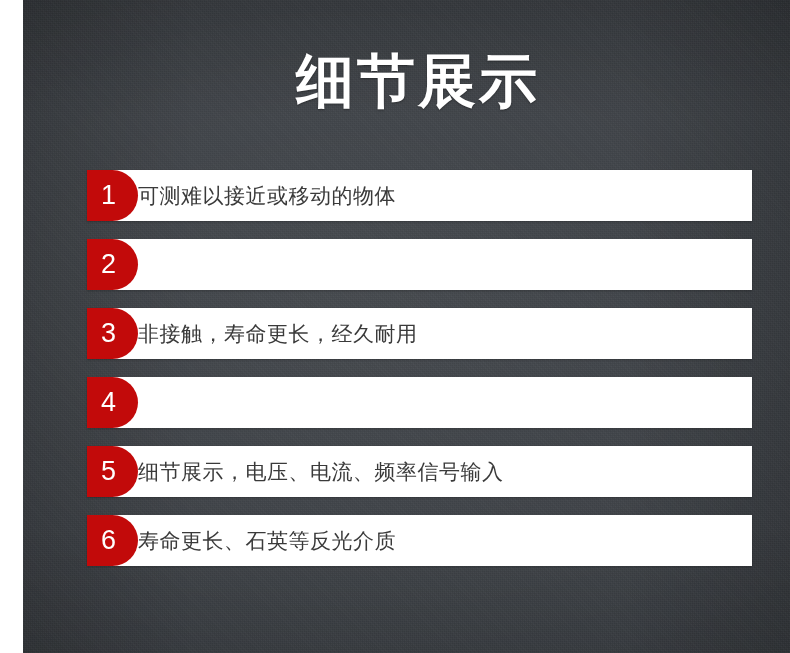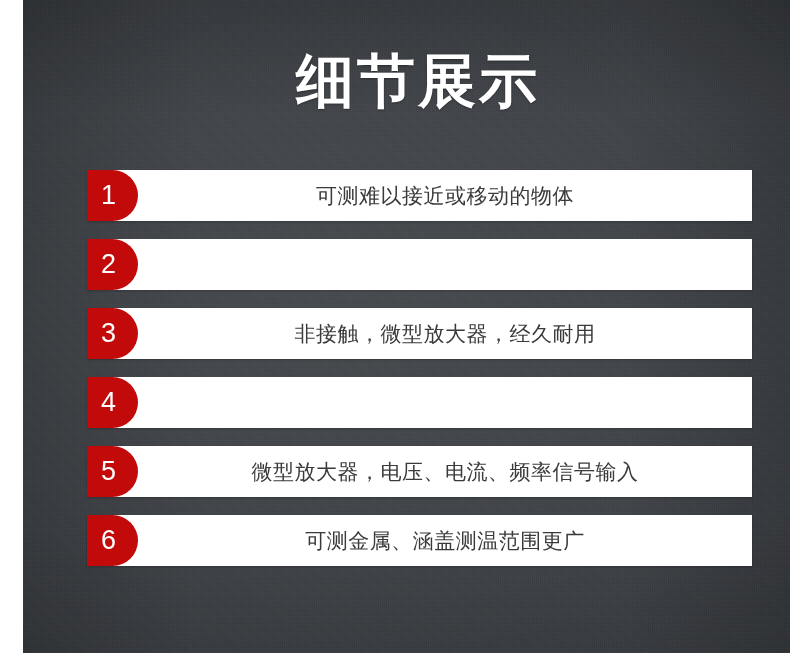--- a/index.html
+++ b/index.html
@@ -94,21 +94,21 @@
     box-sizing: border-box;
   }
 
   .row-text {
     position: absolute;
     left: 115px;
     top: 0;
     width: 614px;
     height: 58px;
     line-height: 51px;
-    text-align: center;
+    text-align: left;
     color: #3a3a3a;
     font-size: 21px;
     font-weight: 400;
     letter-spacing: 0.5px;
     white-space: nowrap;
     overflow: hidden;
   }
 </style>
 </head>
 <body>
@@ -127,36 +127,36 @@
       <div class="badge">1</div>
     </div>
 
     <div class="row">
       <div class="bar"></div>
       <div class="badge">2</div>
     </div>
 
     <div class="row">
       <div class="bar"></div>
-      <div class="row-text">非接触，微型放大器，经久耐用</div>
+      <div class="row-text">非接触，寿命更长，经久耐用</div>
       <div class="badge">3</div>
     </div>
 
     <div class="row">
       <div class="bar"></div>
       <div class="badge">4</div>
     </div>
 
     <div class="row">
       <div class="bar"></div>
-      <div class="row-text">微型放大器，电压、电流、频率信号输入</div>
+      <div class="row-text">细节展示，电压、电流、频率信号输入</div>
       <div class="badge">5</div>
     </div>
 
     <div class="row">
       <div class="bar"></div>
-      <div class="row-text">可测金属、涵盖测温范围更广</div>
+      <div class="row-text">寿命更长、石英等反光介质</div>
       <div class="badge">6</div>
     </div>
 
   </div>
 
 </div>
 
 </body></html>

